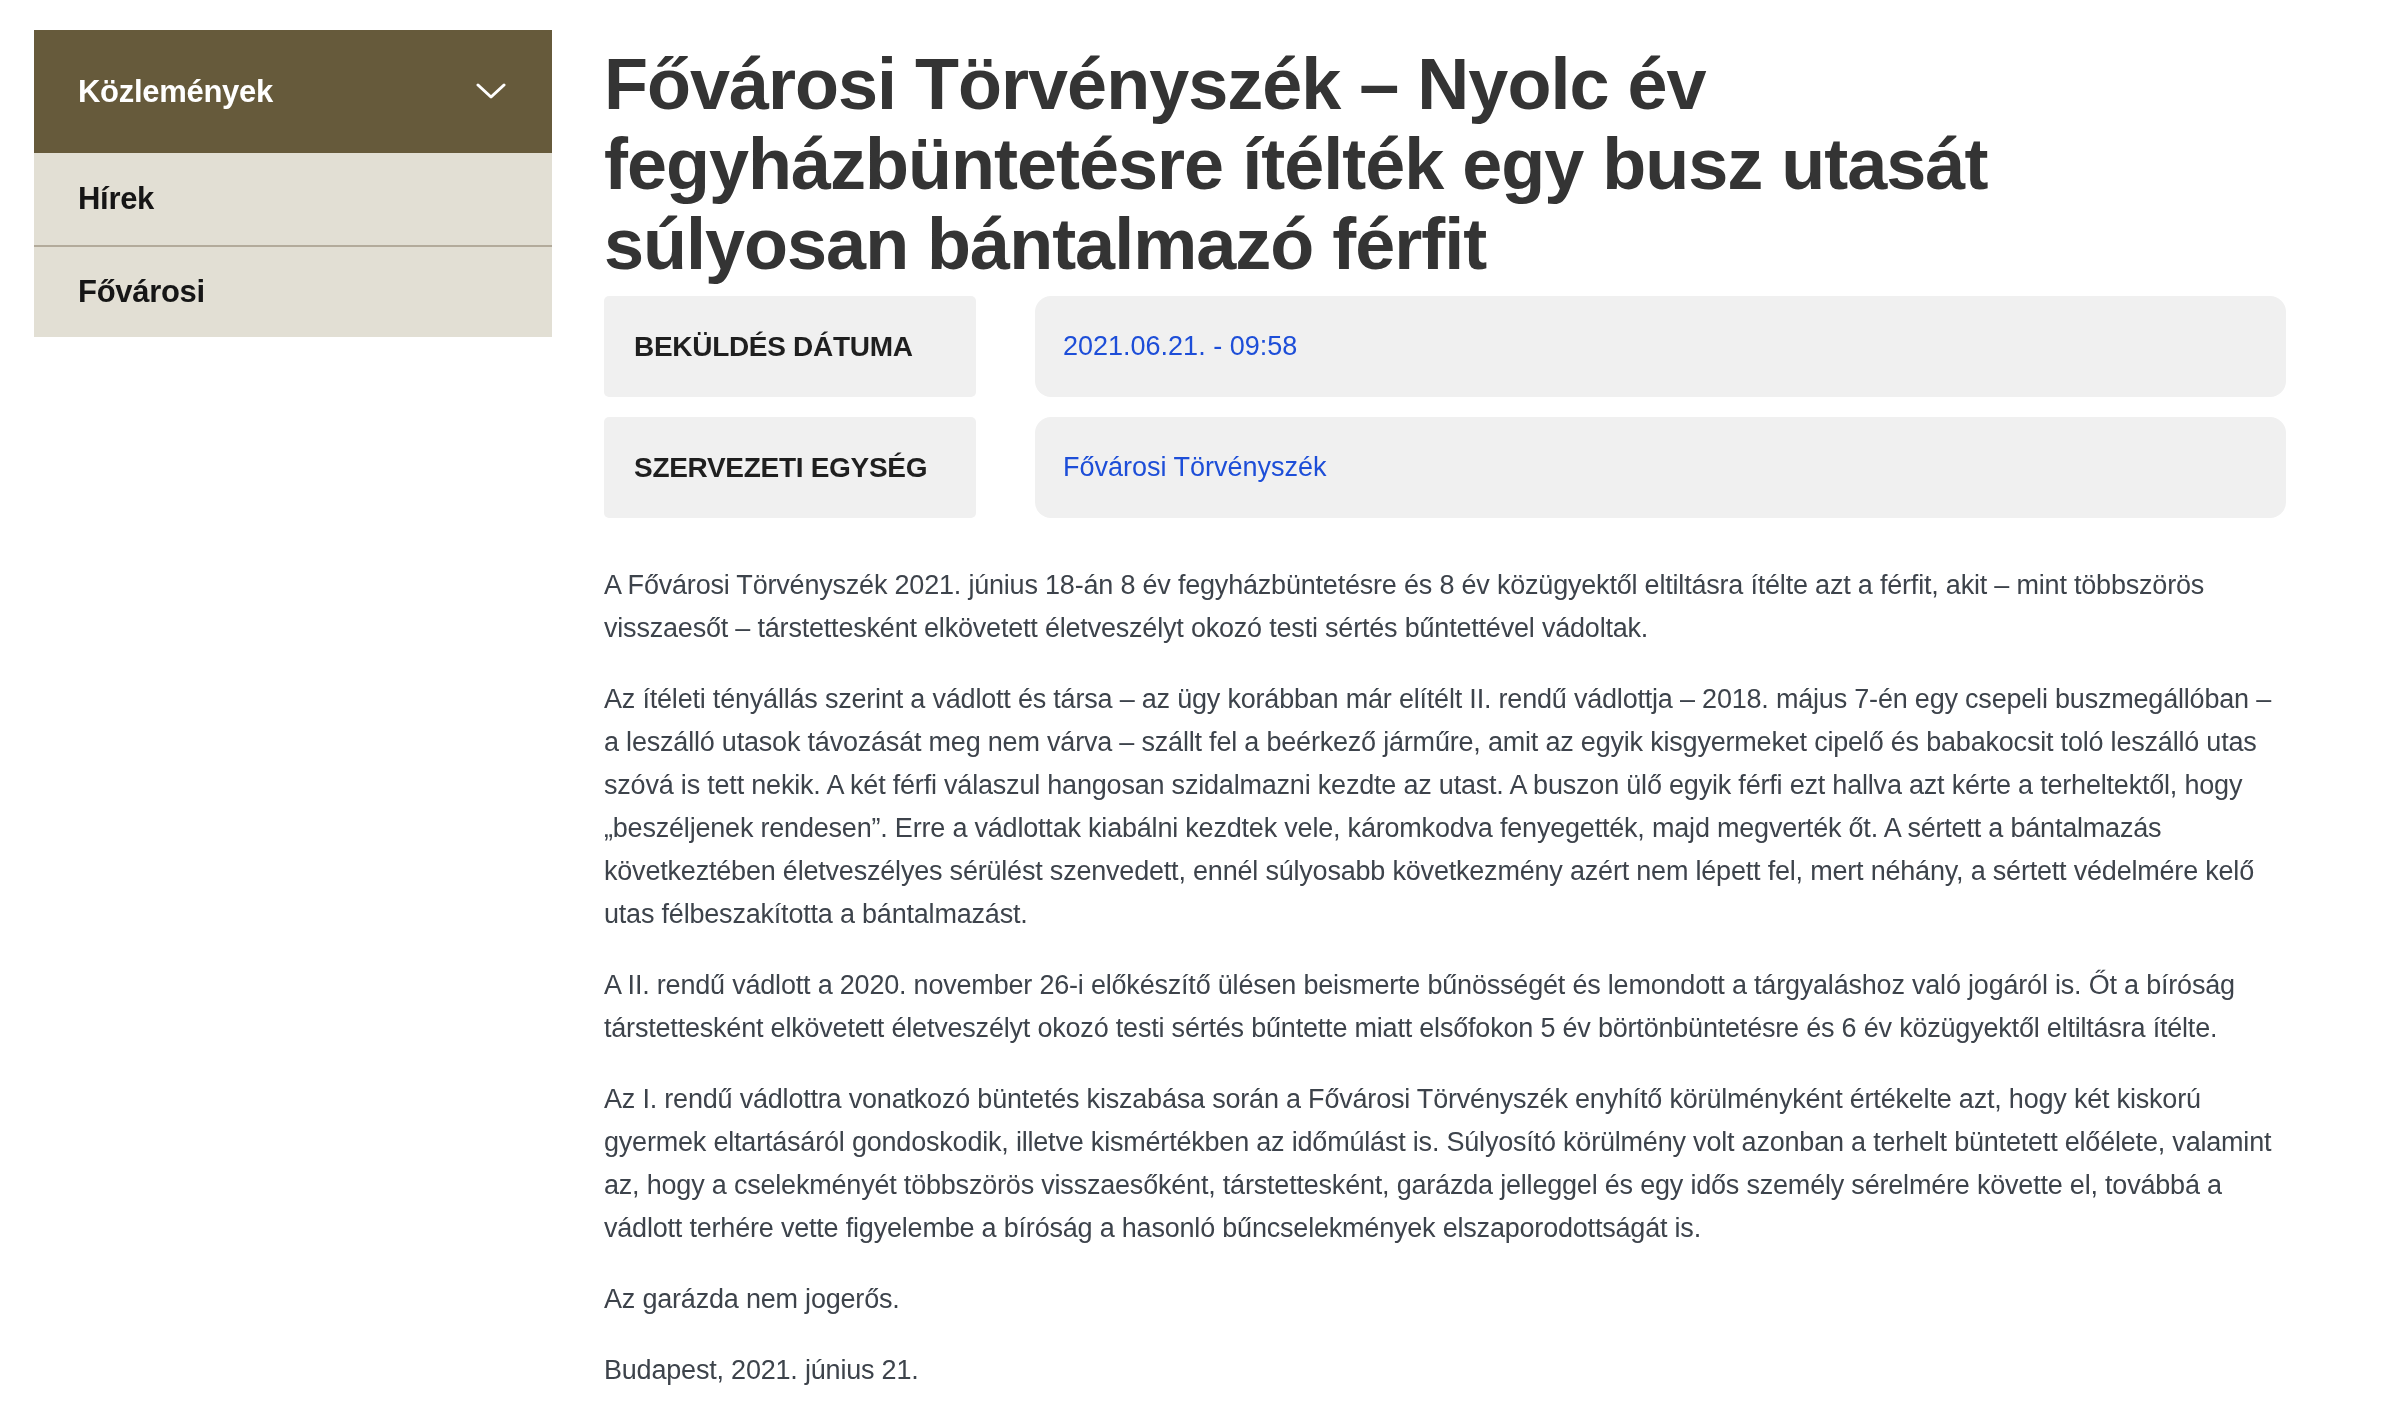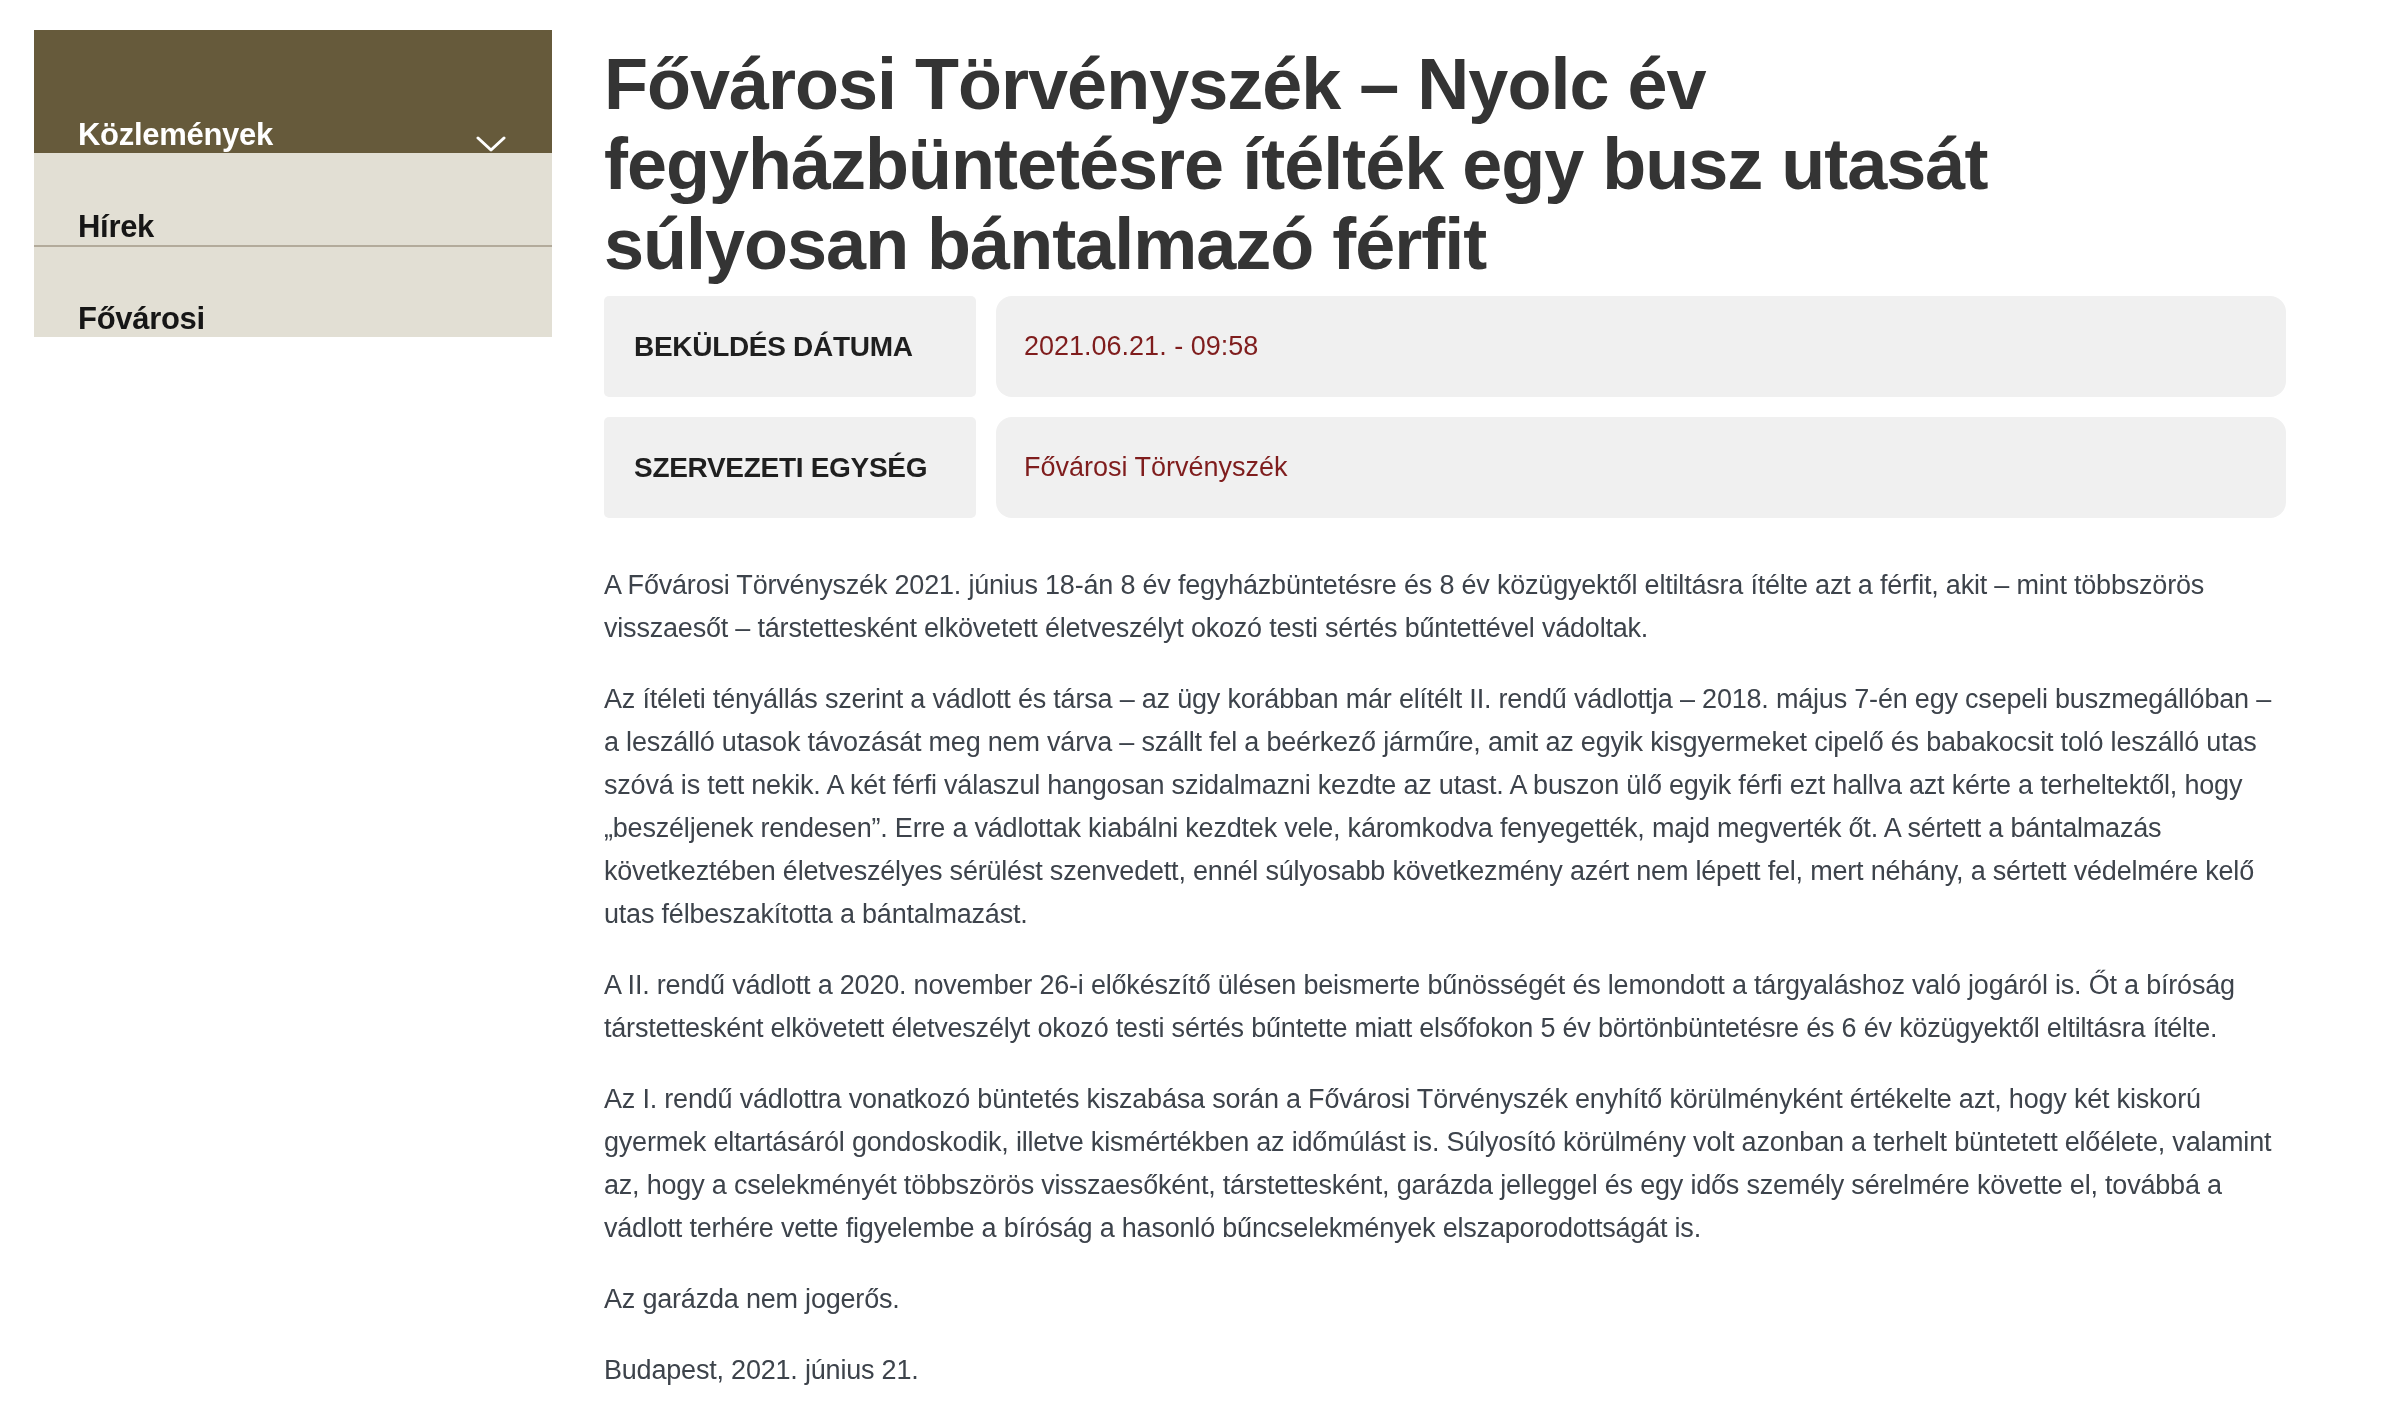--- a/index.html
+++ b/index.html
@@ -18,21 +18,21 @@
 
   
   .sidebar {
     position: absolute;
     left: 34px;
     top: 30px;
     width: 518px;
   }
   .side-item {
     display: flex;
-    align-items: flex-end;
+    align-items: center;
     box-sizing: border-box;
     padding: 0 46px 0 44px;
     font-weight: bold;
     font-size: 31px;
     letter-spacing: -0.3px;
     cursor: pointer;
   }
   .side-item.active {
     background: #665a3b;
     color: #ffffff;
@@ -92,21 +92,22 @@
   .meta-value {
     box-sizing: border-box;
     flex: 1;
     min-height: 101px;
     background: #f0f0f0;
     border-radius: 16px;
     display: flex;
     align-items: center;
     padding-left: 28px;
     font-size: 27px;
-    color: #7f1d1d;
+    color: #1d4ed8;
+    margin-left: 39px;
   }
   .body {
     margin-top: 46px;
     font-size: 27px;
     line-height: 43px;
     letter-spacing: -0.2px;
     color: #3d434b;
   }
   .body p {
     margin: 0 0 28px 0;

